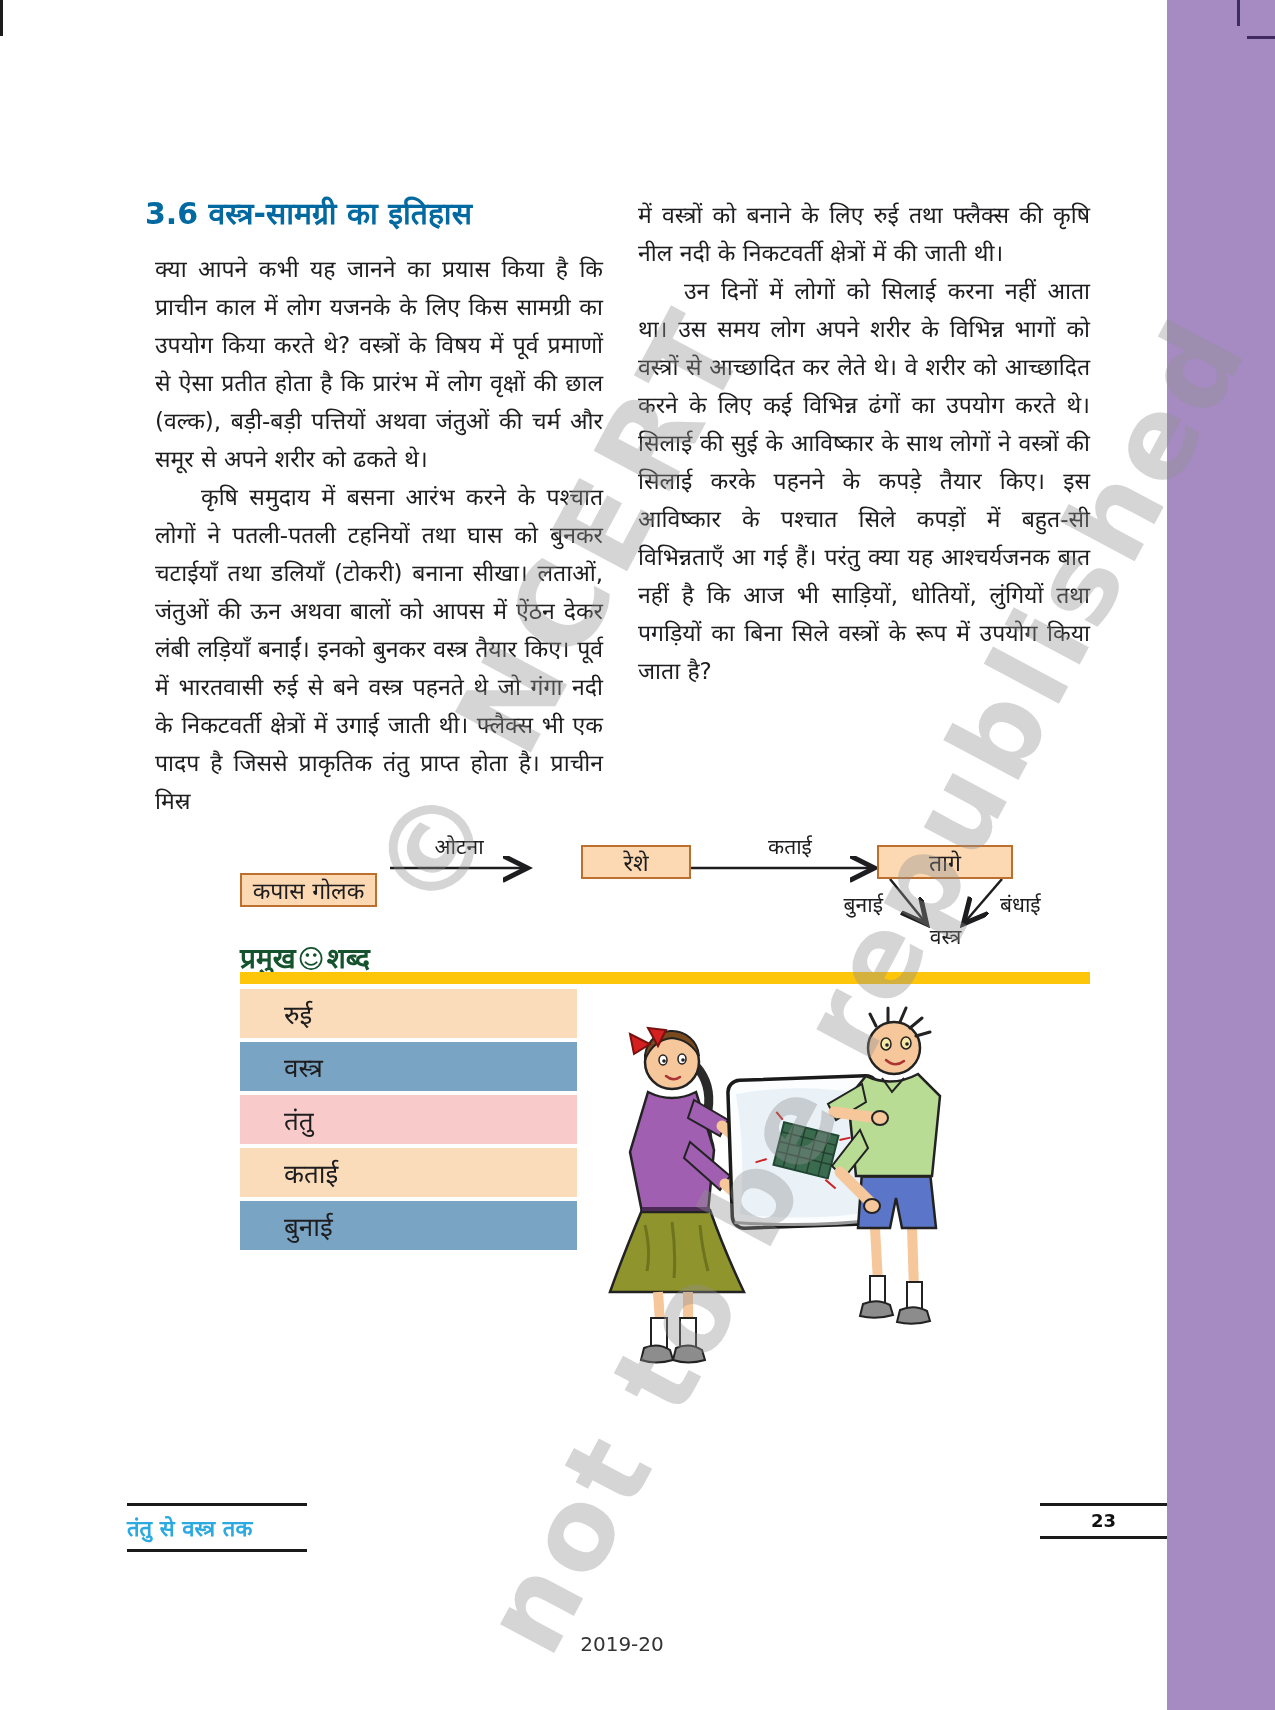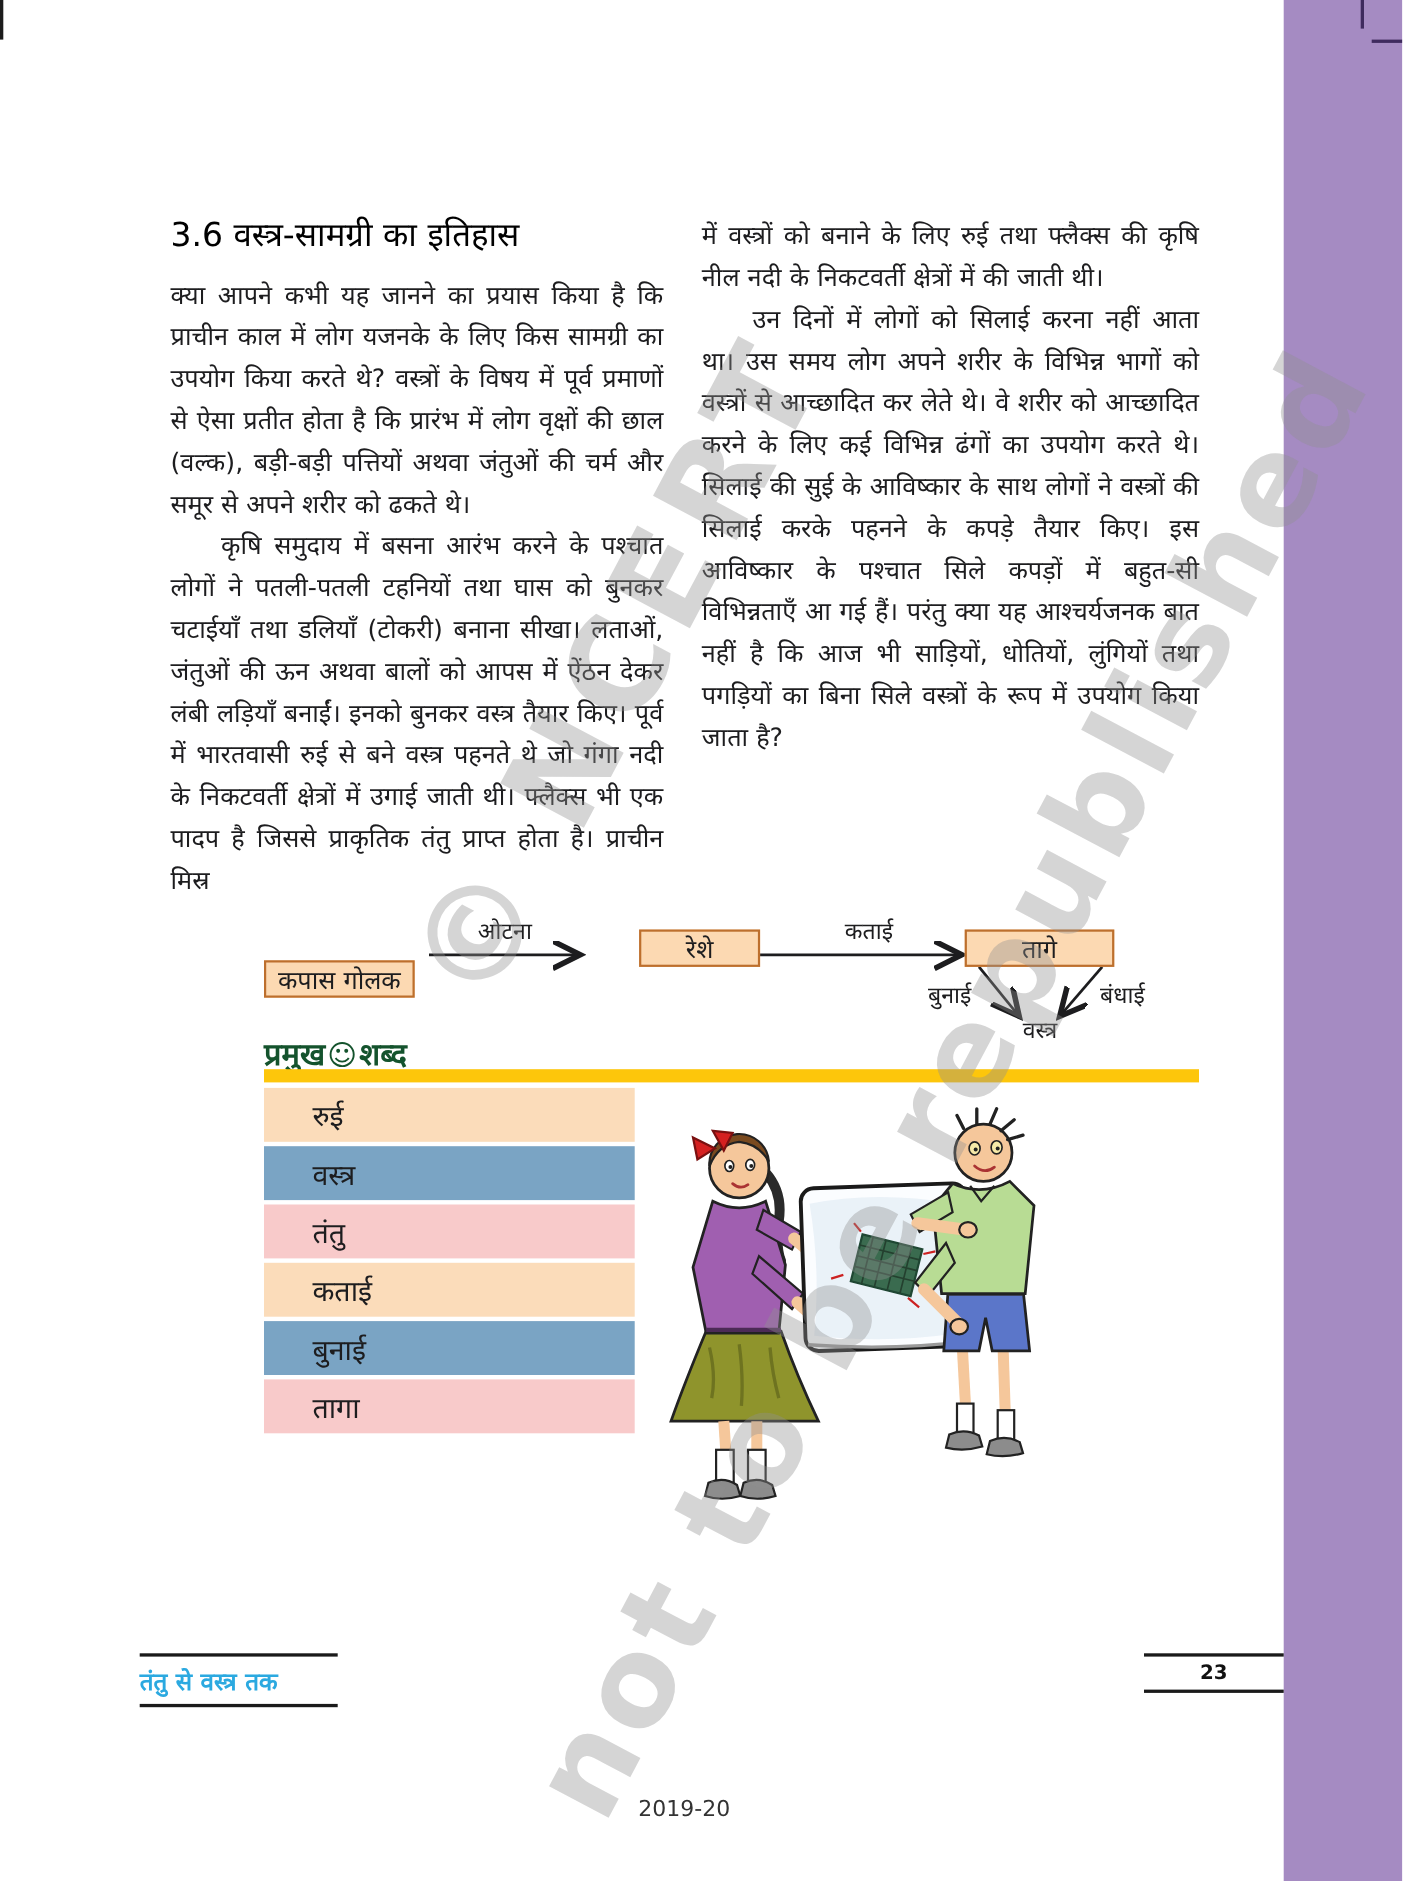--- a/index.html
+++ b/index.html
@@ -14,22 +14,22 @@
   .purple-band .tick-h{position:absolute;left:80px;top:36px;width:28px;height:3px;background:#3f2b5e;}
   .crop-mark-left{position:absolute;left:0;top:0;width:3px;height:36px;background:#1c1c1c;}
 
   
   .watermark{position:absolute;z-index:6;pointer-events:none;white-space:nowrap;
     font-weight:bold;color:rgba(145,145,145,0.38);}
   .wm1{font-size:118px;letter-spacing:10px;left:230px;top:540px;transform:rotate(-62deg);transform-origin:center;}
   .wm2{font-size:112px;letter-spacing:6px;left:120px;top:920px;transform:rotate(-62deg);transform-origin:center;}
 
   
-  .sec-heading{position:absolute;left:155px;top:192px;width:460px;
-    font-size:30px;font-weight:normal;color:#000000;}
+  .sec-heading{position:absolute;left:145px;top:192px;width:460px;
+    font-size:30px;font-weight:bold;color:#0369a1;}
   .col{position:absolute;font-size:23px;line-height:38px;text-align:justify;}
   .col p{margin:0;}
   .col p.indent{text-indent:2em;}
   .col-left{left:155px;top:250px;width:448px;}
   .col-right{left:638px;top:196px;width:452px;}
 
   
   .flow-box{position:absolute;height:34px;background:#fcd9b2;border:2px solid #bd6f2d;
     box-sizing:border-box;display:flex;align-items:center;justify-content:center;
     font-size:23px;color:#1d1d1f;}
@@ -115,21 +115,20 @@
 
   <div class="kw-heading">
     <span>प्रमुख</span><span class="smiley">☺</span><span>शब्द</span>
   </div>
   <div class="yellow-bar"></div>
   <div class="kw-box kw-peach kw0">रुई</div>
   <div class="kw-box kw-blue  kw1">वस्त्र</div>
   <div class="kw-box kw-pink  kw2">तंतु</div>
   <div class="kw-box kw-peach kw3">कताई</div>
   <div class="kw-box kw-blue  kw4">बुनाई</div>
-  <div class="kw-box kw-pink  kw5">तागा</div>
 
   <svg class="illustration" viewBox="0 0 410 375">
 
     <path d="M136,66 q16,18 12,44 q-3,24 2,36" fill="none" stroke="#2a2a2a" stroke-width="9" stroke-linecap="round"></path>
 
     <path d="M82,210 Q62,258 50,292 L184,292 Q164,250 150,210 Z" fill="#8f942c" stroke="#222" stroke-width="2.5"></path>
     <path d="M85,225 q6,26 2,46 M112,222 q4,30 2,56 M140,225 q2,24 8,46" fill="none" stroke="#6e7320" stroke-width="3"></path>
 
     <line x1="98" y1="292" x2="100" y2="322" stroke="#f5c79b" stroke-width="10"></line>
     <line x1="128" y1="292" x2="128" y2="322" stroke="#f5c79b" stroke-width="10"></line>

